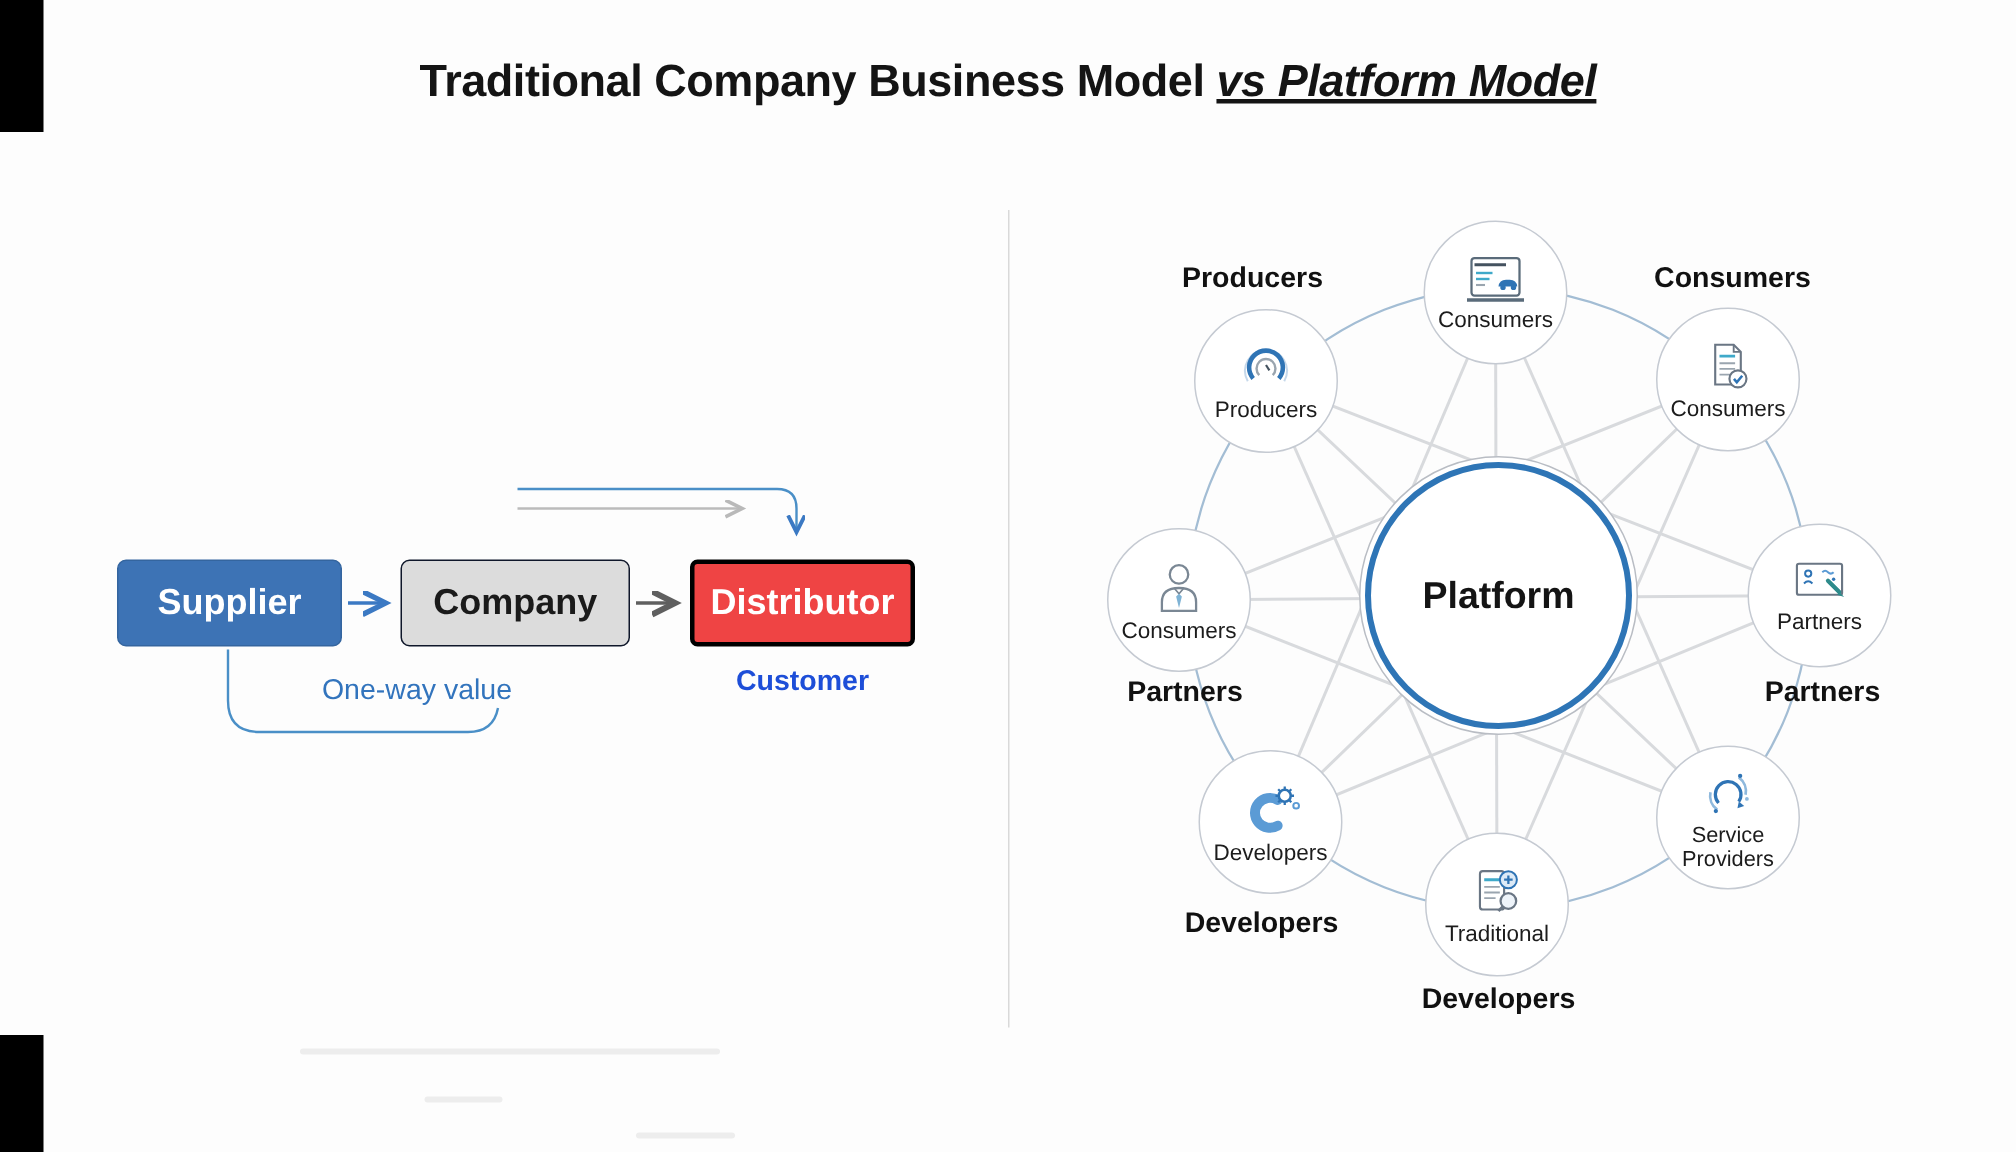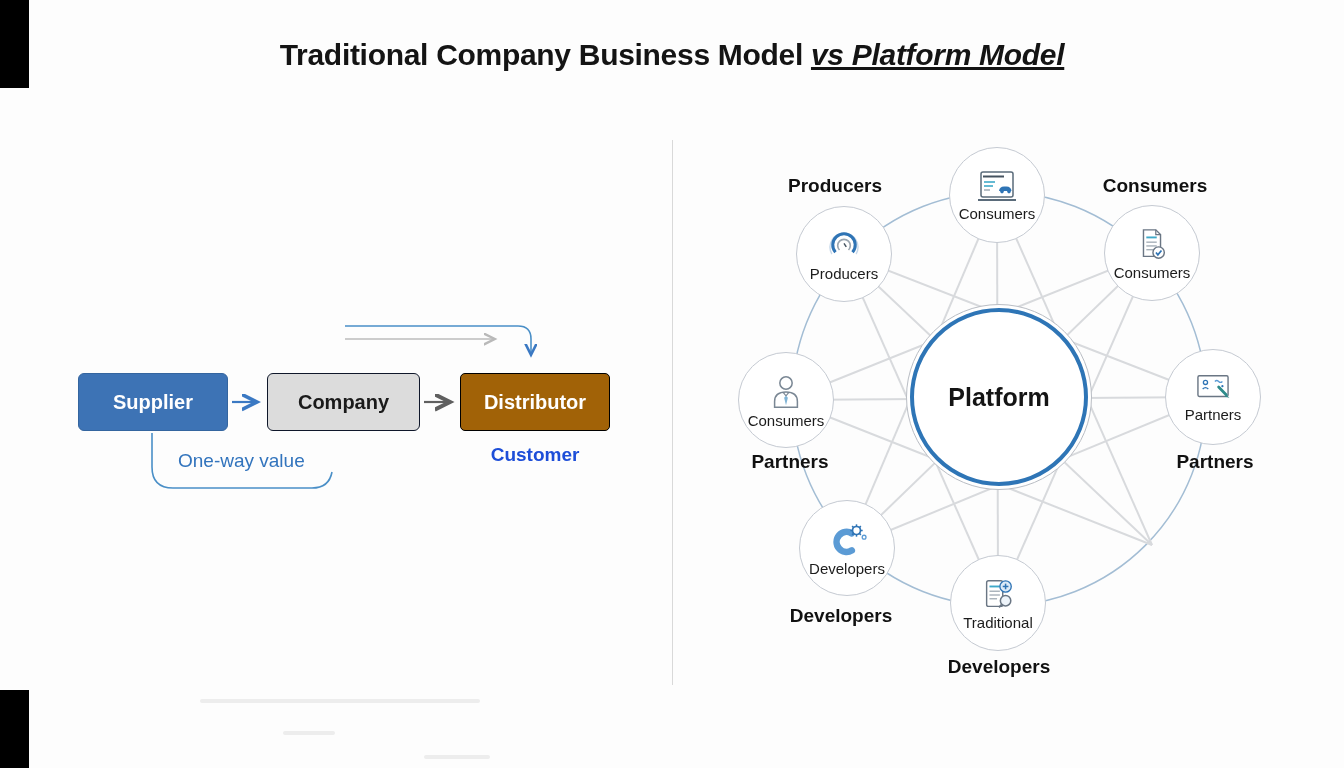--- a/index.html
+++ b/index.html
@@ -6,27 +6,27 @@
   .canvas{position:relative;width:1344px;height:768px;background:#fdfdfd;overflow:hidden;
           font-family:"Liberation Sans",sans-serif;color:#1a1a1a;}
   .title{position:absolute;left:0;top:38px;width:100%;text-align:center;margin:0;
          font-size:30px;font-weight:700;letter-spacing:-0.3px;color:#141414;}
   .title em{font-style:italic;margin-left:8px;text-decoration:underline;}
   .divider{position:absolute;left:672px;top:140px;width:1px;height:545px;background:#d9d9d9;}
   .wires{position:absolute;left:0;top:0;}
 
   
   .box{position:absolute;top:373px;height:58px;display:flex;align-items:center;justify-content:center;
-       font-size:20px;font-weight:700;border-radius:6px;box-sizing:border-box;}
+       font-size:24px;font-weight:700;border-radius:6px;box-sizing:border-box;}
   .box.supplier{left:78px;width:150px;background:#3d73b5;color:#fff;border:1px solid #34659f;}
   .box.company{left:267px;width:153px;background:#dcdcdc;color:#1a1a1a;border:1px solid #0f172a;}
-  .box.distributor{left:460px;width:150px;background:#a16207;color:#fff;border:1px solid #000000;border-radius:5px;}
+  .box.distributor{left:460px;width:150px;background:#ef4444;color:#fff;border:3px solid #000000;border-radius:5px;}
   .customer{position:absolute;left:460px;top:444px;width:150px;text-align:center;
             font-size:19px;font-weight:700;color:#1d4ed8;}
-  .oneway{position:absolute;left:178px;top:450px;width:200px;
+  .oneway{position:absolute;left:178px;top:450px;width:200px;text-align:center;
           font-size:19px;color:#3274bd;}
 
   
   .platform-circle{position:absolute;left:906px;top:304px;width:186px;height:186px;border-radius:50%;
                    background:#fff;border:1px solid #b9bdc4;box-sizing:border-box;
                    display:flex;align-items:center;justify-content:center;}
   .platform-ring{position:absolute;inset:3px;border:4.5px solid #2e75b6;border-radius:50%;box-sizing:border-box;}
   .platform-label{position:relative;font-size:25px;font-weight:700;color:#141414;}
   .node{position:absolute;width:96px;height:96px;border-radius:50%;background:#fff;
         border:1px solid #c5cad2;box-sizing:border-box;display:flex;flex-direction:column;
@@ -136,20 +136,32 @@
       <circle cx="15" cy="10" r="2.2" fill="none" stroke="#2f74b5" stroke-width="1.4"></circle>
       <path d="M12,17 q3,-3 6,0" fill="none" stroke="#2f74b5" stroke-width="1.4"></path>
       <path d="M25,9 q2,-2 4,0 q2,2 4,0" fill="none" stroke="#5b9bd5" stroke-width="1.4"></path>
       <circle cx="33" cy="14" r="1.2" fill="#2f74b5"></circle>
       <line x1="29" y1="15" x2="37" y2="23" stroke="#2e8b8b" stroke-width="3" stroke-linecap="round"></line>
       <path d="M37,23 l3.5,3.5 l-5,-1.5 z" fill="#2e8b8b"></path>
     </svg>
     <span class="nlabel">Partners</span>
   </div>
 
+  <div class="node" style="left:1104px;top:497px;">
+    <svg width="38" height="36" viewBox="0 0 40 40">
+      <path d="M28,8 A13,13 0 0 1 33,21" fill="none" stroke="#8fb9dd" stroke-width="2"></path>
+      <path d="M12,32 A13,13 0 0 1 7,19" fill="none" stroke="#8fb9dd" stroke-width="2"></path>
+      <path d="M13,27 A9.5,9.5 0 1 1 28,26" fill="none" stroke="#2f74b5" stroke-width="2.4"></path>
+      <path d="M28,26 l-1,5 l5,-1.8 z" fill="#2f74b5"></path>
+      <circle cx="29" cy="7" r="1.6" fill="#2f74b5"></circle>
+      <circle cx="11" cy="33" r="1.6" fill="#2f74b5"></circle>
+      <circle cx="34" cy="24" r="1.4" fill="#8fb9dd"></circle>
+    </svg>
+    <span class="nlabel wrap">Service Providers</span>
+  </div>
 
   <div class="node" style="left:950px;top:555px;">
     <svg width="40" height="36" viewBox="0 0 40 38">
       <rect x="8" y="4" width="17" height="27" rx="2" fill="#fff" stroke="#6a7684" stroke-width="1.5"></rect>
       <line x1="11" y1="10" x2="22" y2="10" stroke="#3fa9c9" stroke-width="2"></line>
       <line x1="11" y1="15" x2="22" y2="15" stroke="#9aa5af" stroke-width="1.3"></line>
       <line x1="11" y1="19" x2="22" y2="19" stroke="#9aa5af" stroke-width="1.3"></line>
       <line x1="11" y1="23" x2="19" y2="23" stroke="#9aa5af" stroke-width="1.3"></line>
       <circle cx="28" cy="10" r="6" fill="#dceaf7" stroke="#2f74b5" stroke-width="1.4"></circle>
       <line x1="28" y1="7" x2="28" y2="13" stroke="#2f74b5" stroke-width="1.6"></line>

